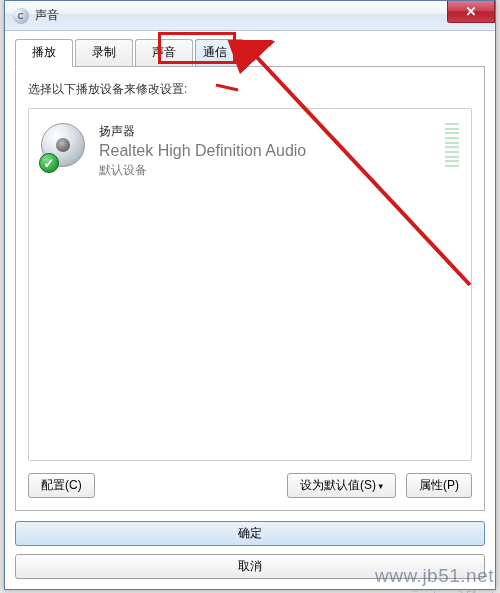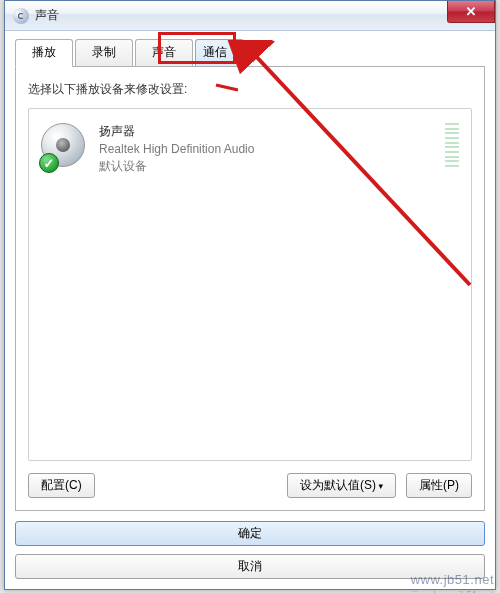--- a/index.html
+++ b/index.html
@@ -156,21 +156,21 @@
   border: 1px solid #0d6018;
   display: flex;
   align-items: center;
   justify-content: center;
   color: #fff;
   font-size: 13px;
   font-weight: bold;
 }
 .device-info { flex: 1; }
 .device-name { font-size: 12px; color: #222; }
-.device-desc { font-size: 12px; color: #7a7a7a; margin-top: 2px; }
+.device-desc { font-size: 16px; color: #7a7a7a; margin-top: 2px; }
 .device-status { font-size: 12px; color: #7a7a7a; margin-top: 2px; }
 .level-bars {
   width: 14px; height: 44px;
   display: flex;
   flex-direction: column;
   justify-content: space-between;
   margin-left: 8px;
   flex-shrink: 0;
 }
 .level-bars div {
@@ -217,21 +217,21 @@
 }
 .arrow-svg {
   position: absolute;
   pointer-events: none;
   z-index: 9;
 }
 .watermark {
   position: absolute;
   right: 6px;
   bottom: 6px;
-  font-size: 13px;
+  font-size: 19px;
   color: rgba(60,80,120,0.55);
   font-family: Arial, sans-serif;
   letter-spacing: 0.5px;
   z-index: 20;
 }
 .watermark-sub {
   position: absolute;
   right: 6px;
   bottom: -8px;
   font-size: 10px;

